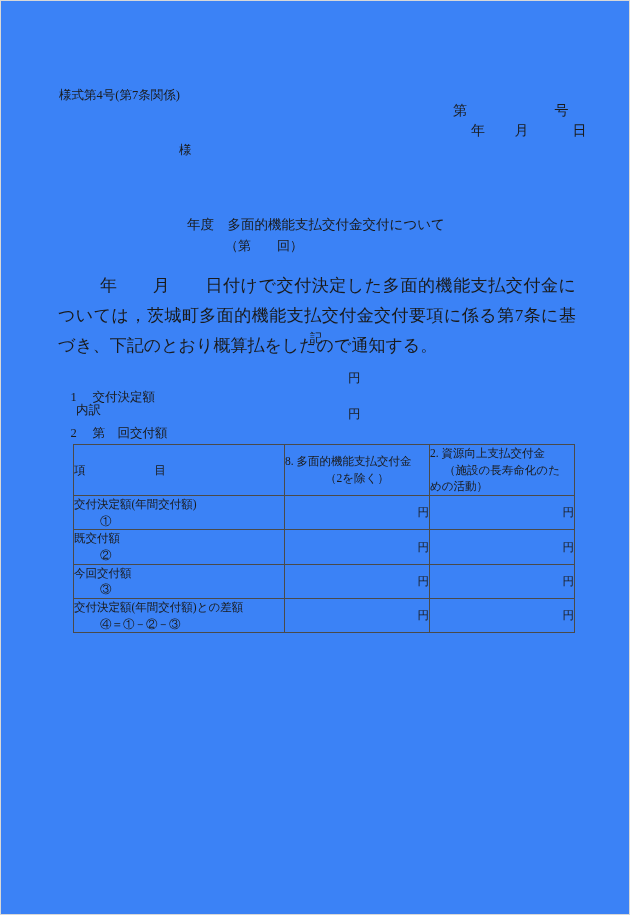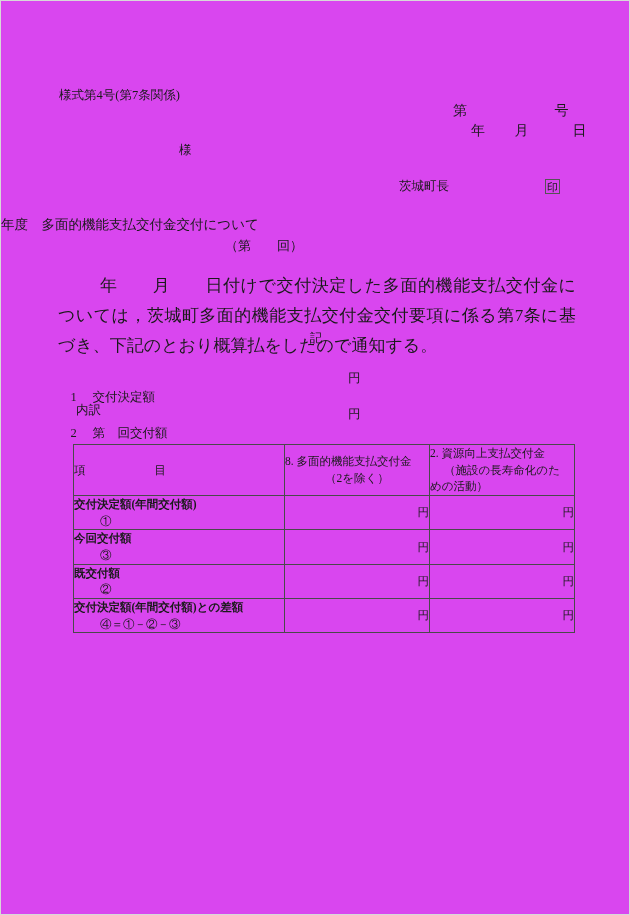--- a/index.html
+++ b/index.html
@@ -9,21 +9,21 @@
     background: #ffffff;
   }
   body {
     font-family: "Liberation Serif", "DejaVu Serif", serif;
     color: #1a1a1a;
   }
   .page {
     position: relative;
     width: 630px;
     height: 915px;
-    background: #d946ef;
+    background: #3b82f6;
     border: 1px solid #d8d8d8;
     box-sizing: border-box;
     overflow: hidden;
   }
 
   
   .abs { position: absolute; white-space: pre; line-height: 1.5; }
 
   .form-no {
     left: 58px;  top: 85px;
@@ -60,21 +60,21 @@
     line-height: 14px;
     text-align: center;
     font-size: 11px;
     border: 1px solid #555;
     box-sizing: border-box;
   }
 
   .title {
     left: 0; top: 214px;
     width: 630px;
-    text-align: left;
+    text-align: center;
     font-size: 13.5px;
     white-space: pre;
   }
   .title-sub {
     left: 0; top: 235px;
     width: 526px;
     text-align: center;
     font-size: 13px;
   }
 
@@ -141,45 +141,41 @@
   }
   .head-amount .hl1 { display: block; text-indent: 0; }
   .head-amount .hl2 { display: block; text-align: center; }
   .head-amount .hl3 { display: block; text-align: left; }
 
   td.row-item {
     padding: 5px 0 5px 8px;
     height: 29px;
     line-height: 1.45;
   }
-  .row-item .l1 { display: block; font-weight: bold; }
+  .row-item .l1 { display: block; }
   .row-item .l2 { display: block; padding-left: 26px; }
 
   td.row-amount {
     text-align: right;
     padding: 5px 8px 5px 0;
     height: 29px;
   }
 </style>
 </head>
 <body>
 
 <div class="page">
 
   <div class="abs form-no">様式第4号(第7条関係)</div>
 
   <div class="abs doc-number">第　　　　　　号</div>
   <div class="abs doc-date">年　　月　　　日</div>
 
   <div class="abs addressee">様</div>
 
-  <div class="abs issuer-row">
-    <span>茨城町長</span>
-    <span class="seal-box">印</span>
-  </div>
 
   <div class="abs title">年度　多面的機能支払交付金交付について</div>
   <div class="abs title-sub">（第　　回）</div>
 
   <div class="abs body-text">年　　月　　日付けで交付決定した多面的機能支払交付金については，茨城町多面的機能支払交付金交付要項に係る第7条に基づき、下記のとおり概算払をしたので通知する。</div>
 
   <div class="abs ki-mark">記</div>
 
   <div class="abs item-line item-1">
     <span class="num">1</span><span>交付決定額</span>
@@ -217,38 +213,38 @@
         <td class="row-item">
           <span class="l1">交付決定額(年間交付額)</span>
           <span class="l2">①</span>
         </td>
         <td class="row-amount">円</td>
         <td class="row-amount">円</td>
       </tr>
 
       <tr>
         <td class="row-item">
+          <span class="l1">既交付額</span>
+          <span class="l2">②</span>
+        </td>
+        <td class="row-amount">円</td>
+        <td class="row-amount">円</td>
+      </tr>
+
+      <tr>
+        <td class="row-item">
           <span class="l1">今回交付額</span>
           <span class="l2">③</span>
         </td>
         <td class="row-amount">円</td>
         <td class="row-amount">円</td>
       </tr>
 
       <tr>
         <td class="row-item">
-          <span class="l1">既交付額</span>
-          <span class="l2">②</span>
-        </td>
-        <td class="row-amount">円</td>
-        <td class="row-amount">円</td>
-      </tr>
-
-      <tr>
-        <td class="row-item">
           <span class="l1">交付決定額(年間交付額)との差額</span>
           <span class="l2">④＝①－②－③</span>
         </td>
         <td class="row-amount">円</td>
         <td class="row-amount">円</td>
       </tr>
     </tbody>
   </table>
 
 </div>

